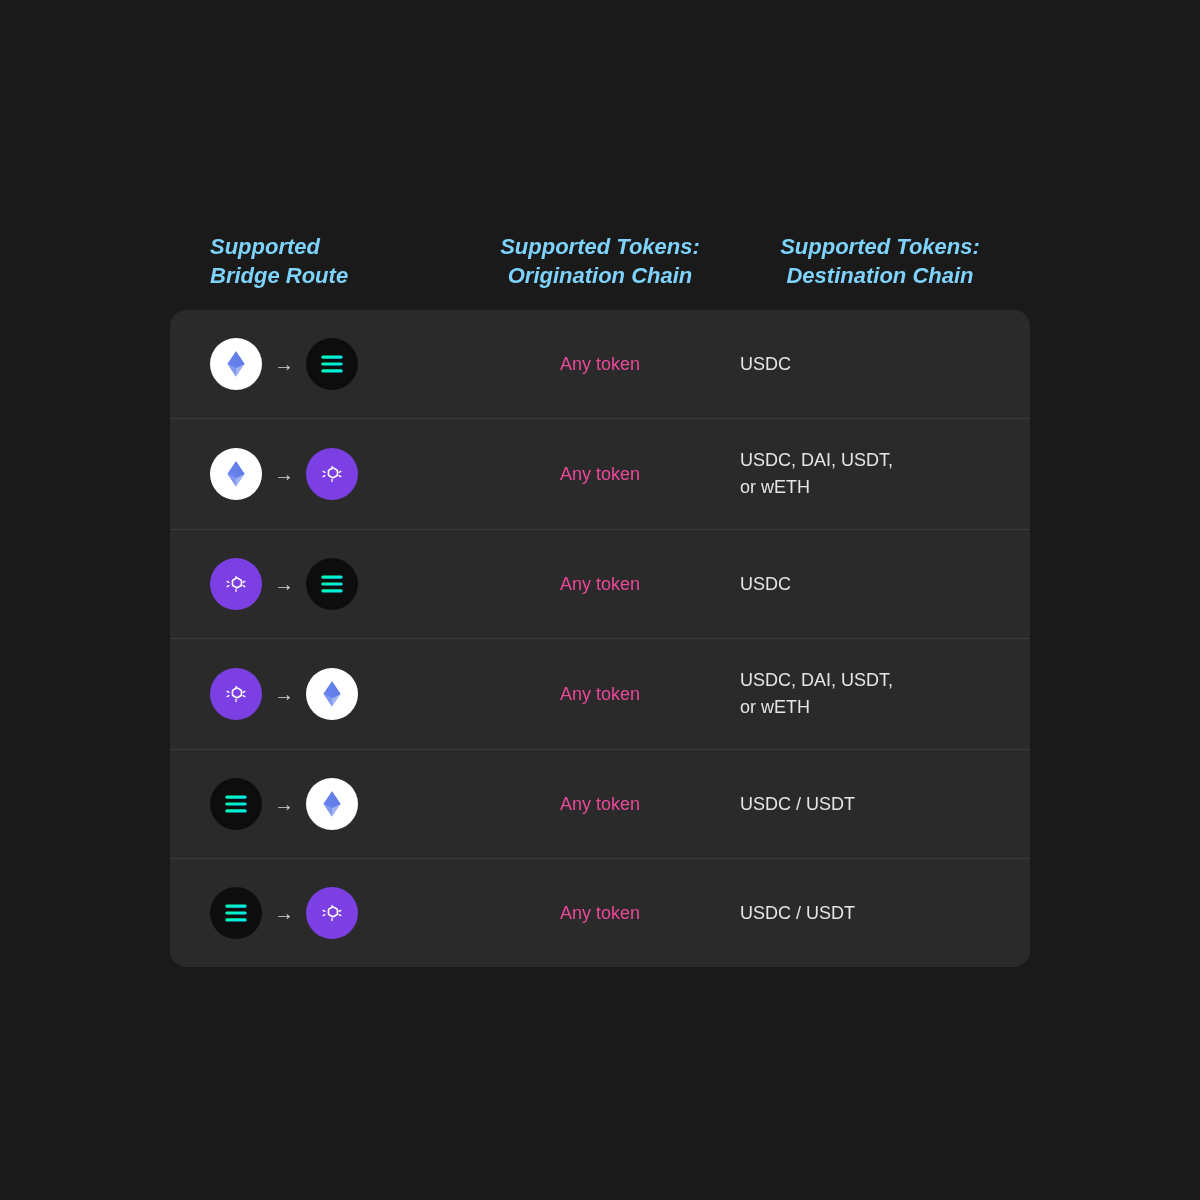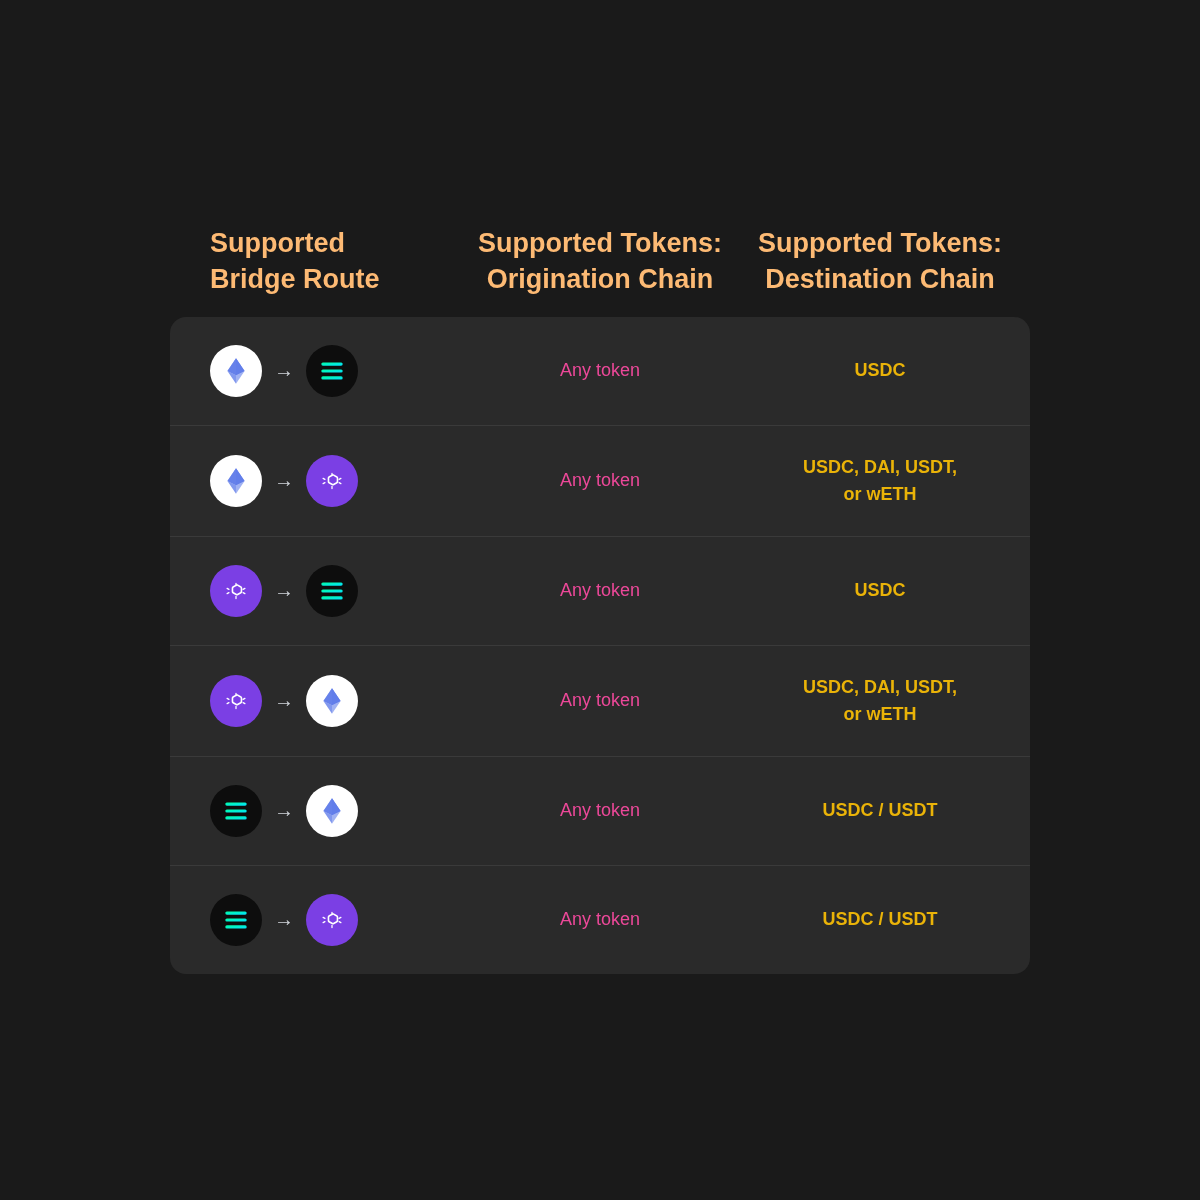--- a/index.html
+++ b/index.html
@@ -20,25 +20,26 @@
     }
 
     .header-row {
       display: grid;
       grid-template-columns: 280px 1fr 1fr;
       margin-bottom: 20px;
       padding: 0 10px;
     }
 
     .header-cell {
-      color: #fdba74;
-      font-size: 27px;
+      color: #7dd3fc;
+      font-size: 22px;
       font-weight: 700;
       line-height: 1.3;
       text-align: center;
+      font-style: italic;
     }
 
     .header-cell:first-child {
       text-align: left;
       padding-left: 30px;
     }
 
     .table {
       background: #2a2a2a;
       border-radius: 16px;
@@ -81,25 +82,24 @@
       font-weight: 400;
     }
 
     .token-cell {
       text-align: center;
       color: #ec4899;
       font-size: 18px;
     }
 
     .dest-cell {
-      text-align: center;
-      color: #eab308;
+      text-align: left;
+      color: #e5e5e5;
       font-size: 18px;
       line-height: 1.5;
-      font-weight: bold;
     }
 
     
     .eth-icon {
       background: #ffffff;
     }
 
     
     .sol-icon {
       background: #0d0d0d;

